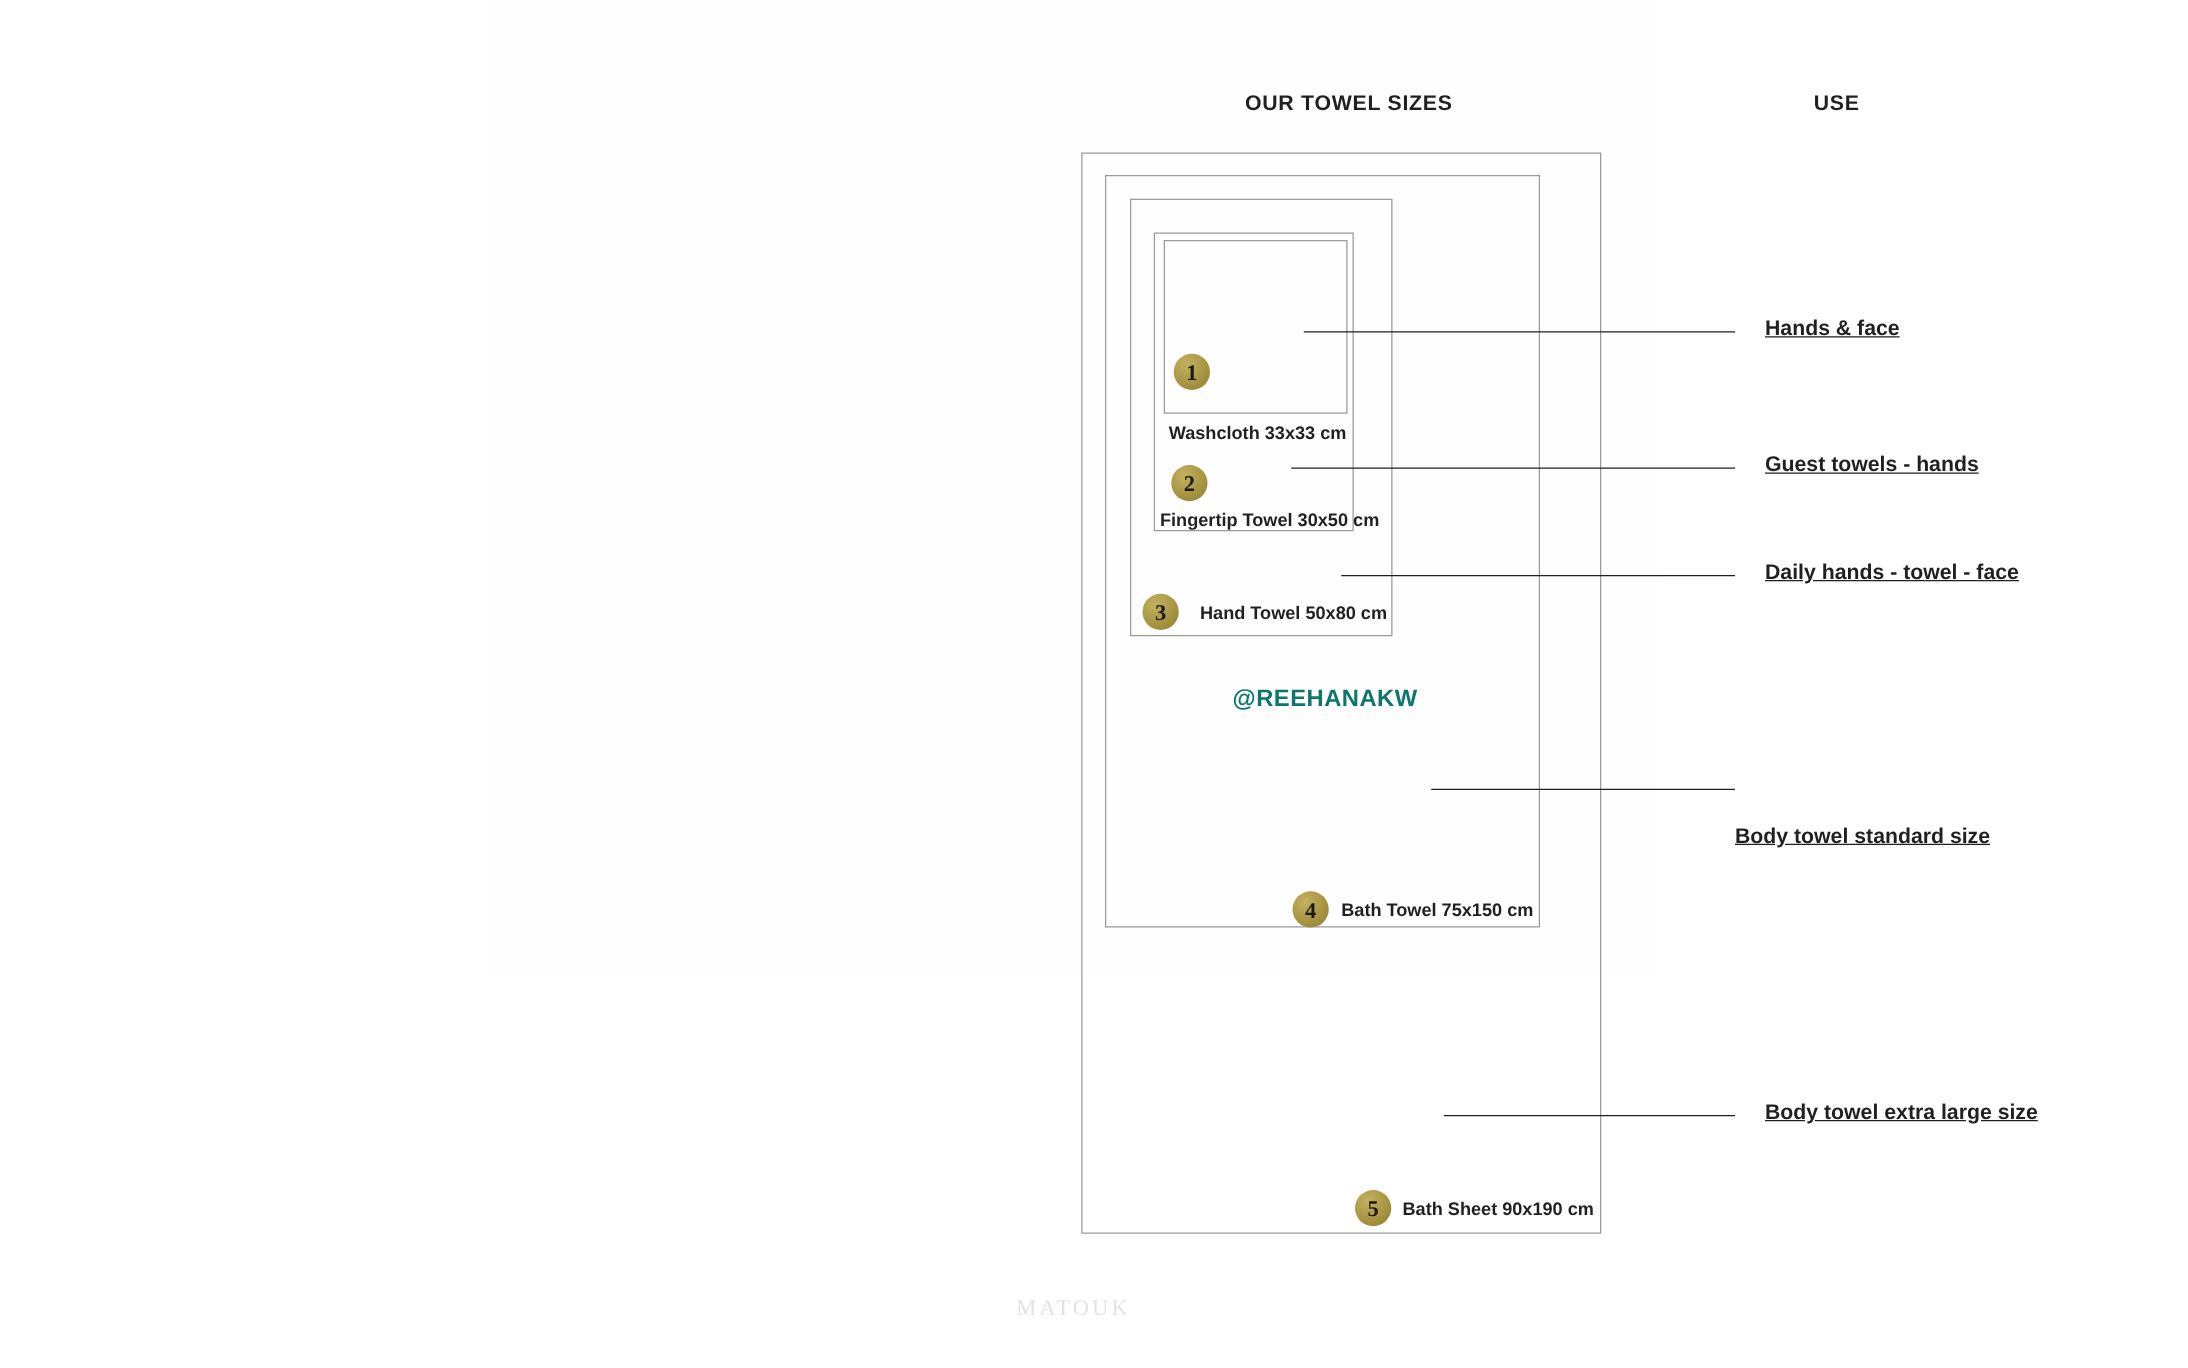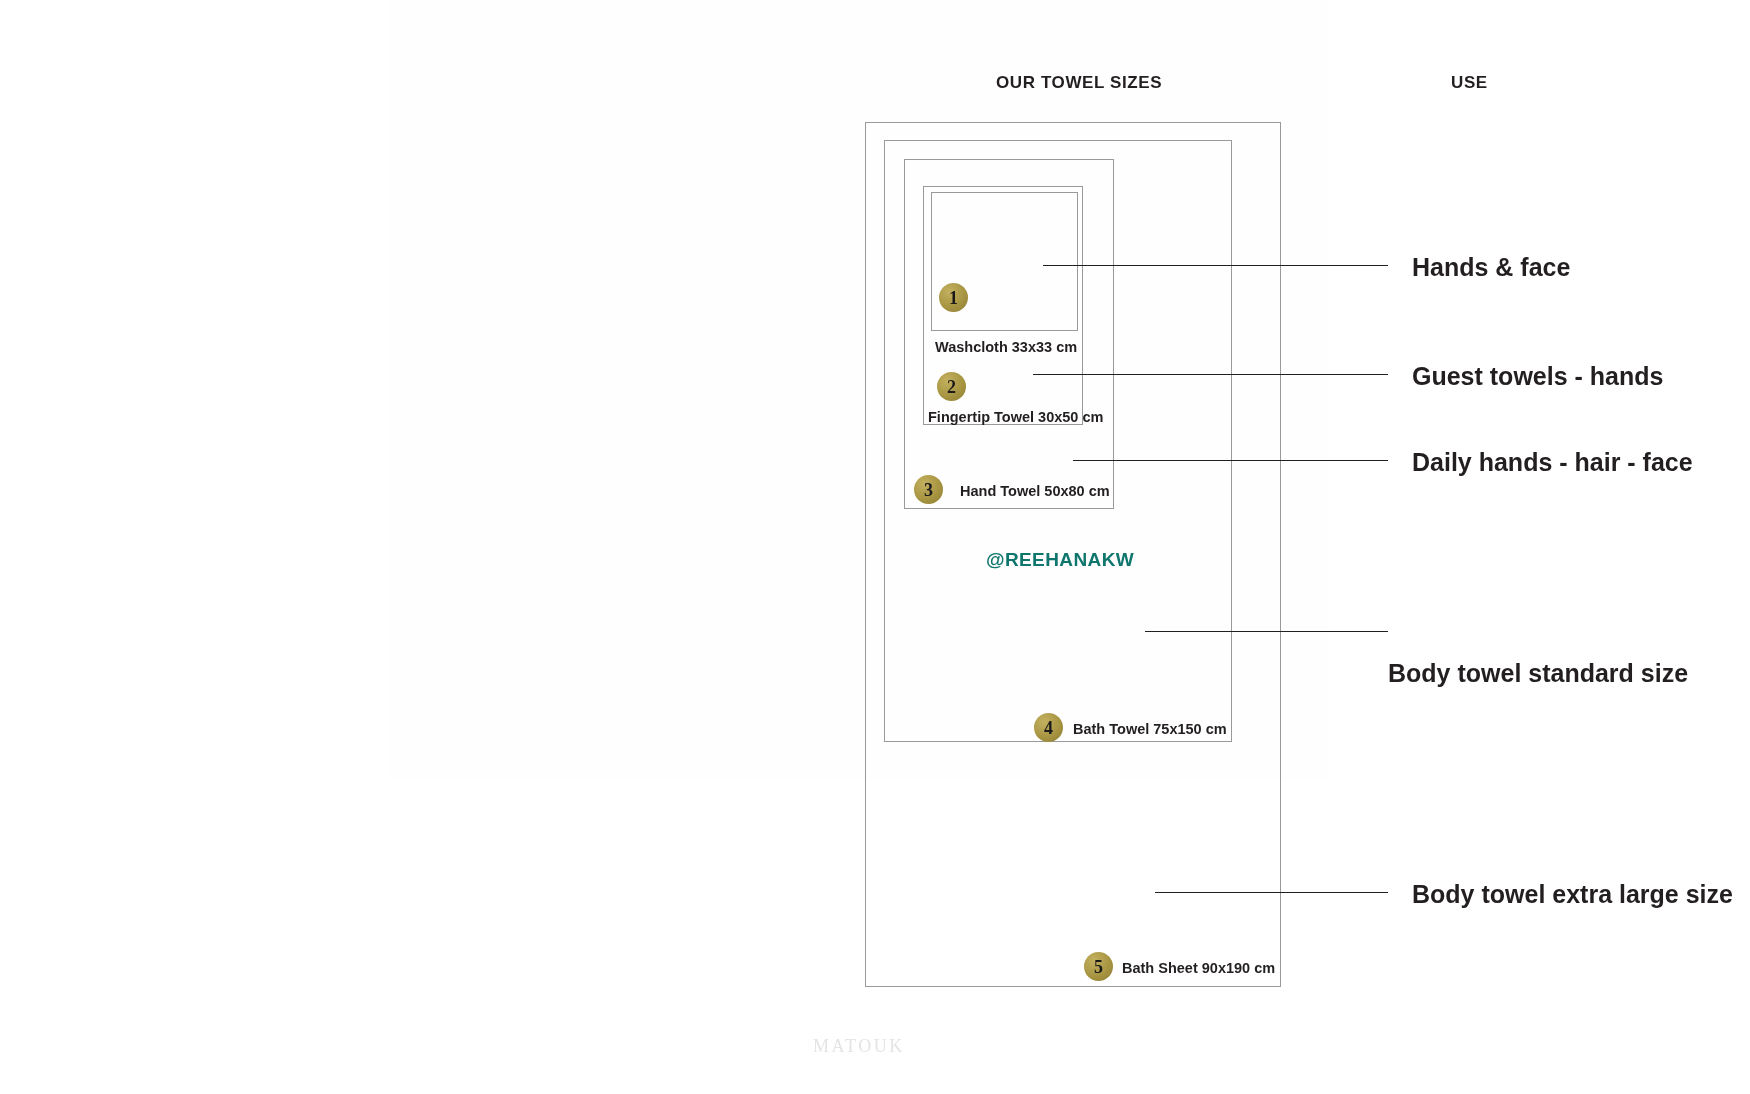--- a/index.html
+++ b/index.html
@@ -108,25 +108,26 @@
   }
   #leader-1 { left: 655px; top: 265px; width: 345px; }
   #leader-2 { left: 645px; top: 374px; width: 355px; }
   #leader-3 { left: 685px; top: 460px; width: 315px; }
   #leader-4 { left: 757px; top: 631px; width: 243px; }
   #leader-5 { left: 767px; top: 892px; width: 233px; }
 
   
   .use-label {
     position: absolute;
-    font-size: 25px;
+    font-size: 17px;
     font-weight: 700;
     color: #231f20;
     white-space: nowrap;
     z-index: 5;
+    text-decoration: underline;
   }
   #use-1 { left: 1024px; top: 253px; }
   #use-2 { left: 1024px; top: 362px; }
   #use-3 { left: 1024px; top: 448px; }
   #use-4 { left: 1000px; top: 619px; margin-top: 40px; }
   #use-5 { left: 1024px; top: 880px; }
 
   
   #watermark-handle {
     position: absolute;
@@ -179,21 +180,21 @@
     <div class="badge" id="badge-5">5</div>
 
     <div class="size-label" id="label-1">Washcloth 33x33 cm</div>
     <div class="size-label" id="label-2">Fingertip Towel 30x50 cm</div>
     <div class="size-label" id="label-3">Hand Towel 50x80 cm</div>
     <div class="size-label" id="label-4">Bath Towel 75x150 cm</div>
     <div class="size-label" id="label-5">Bath Sheet 90x190 cm</div>
 
     <div class="use-label" id="use-1">Hands &amp; face</div>
     <div class="use-label" id="use-2">Guest towels - hands</div>
-    <div class="use-label" id="use-3">Daily hands - hair - face</div>
+    <div class="use-label" id="use-3">Daily hands - towel - face</div>
     <div class="use-label" id="use-4">Body towel standard size</div>
     <div class="use-label" id="use-5">Body towel extra large size</div>
 
     <div id="watermark-handle">@REEHANAKW</div>
     <div id="watermark-brand">MATOUK</div>
 
   </div>
 </div>
 
 </body></html>

